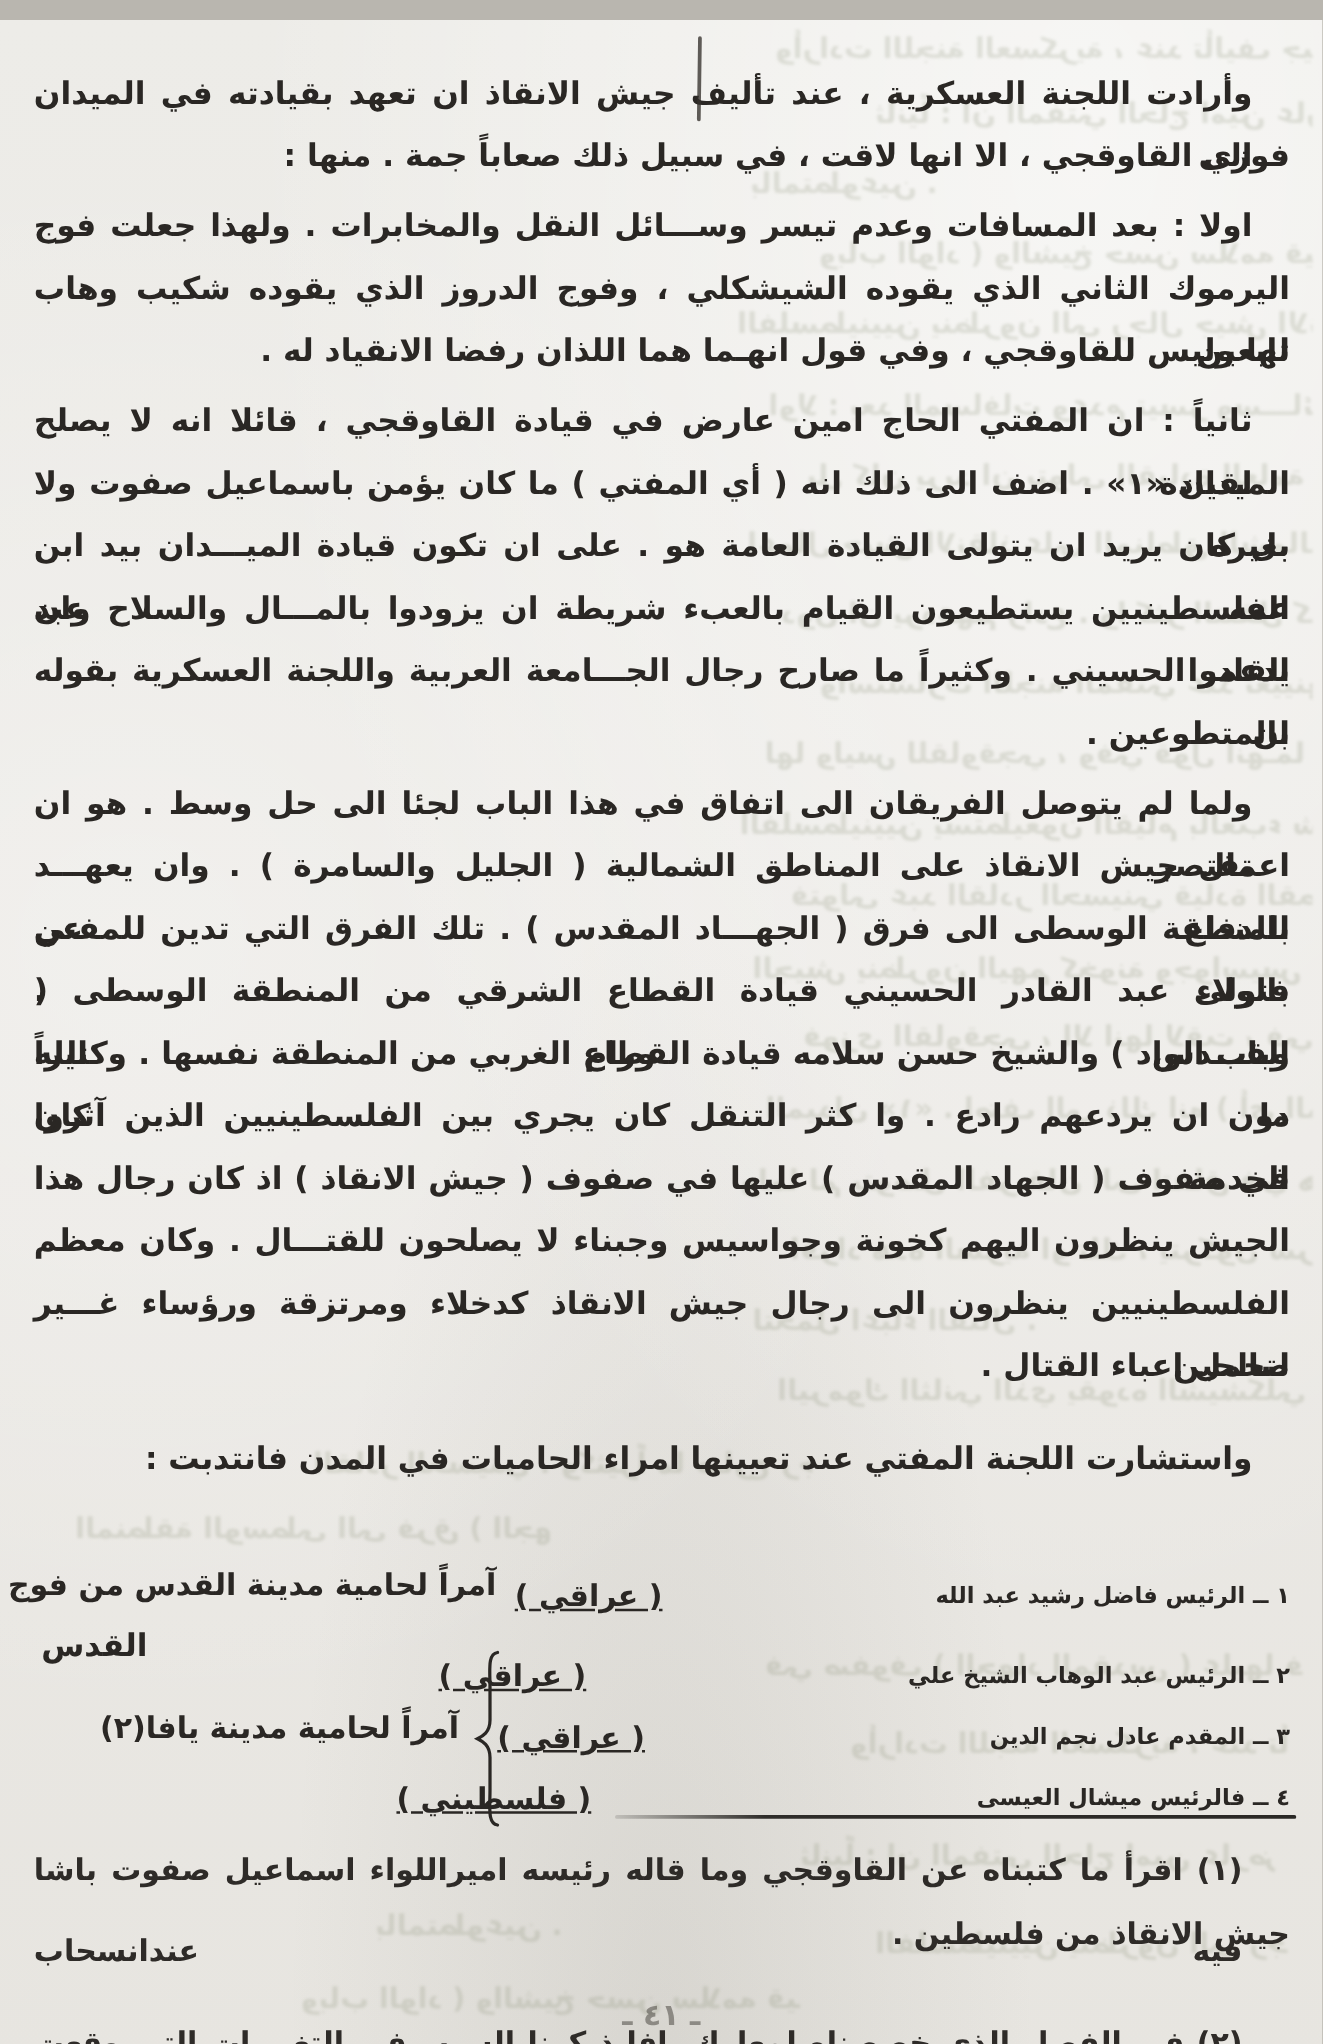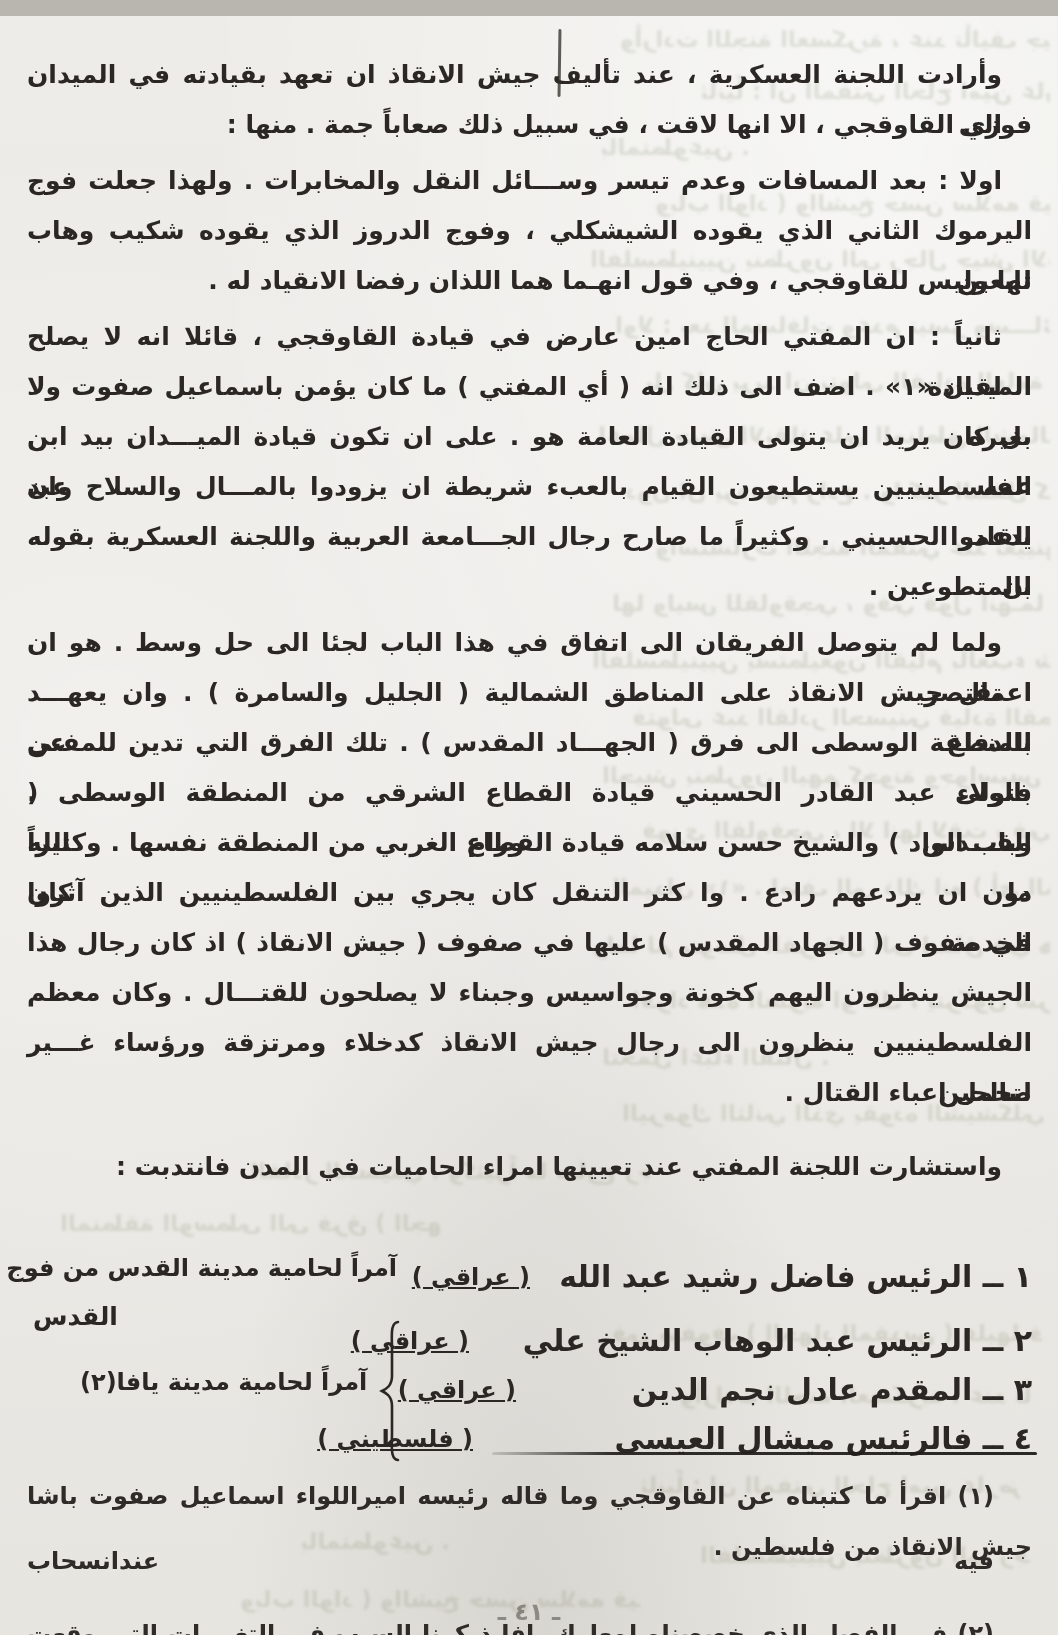--- a/index.html
+++ b/index.html
@@ -30,21 +30,21 @@
   .para.gap-before{margin-top:24px;}
   .bline{
     font-size:25px;font-weight:700;line-height:50px;height:50px;
     color:#2a2724;white-space:normal;
   }
   .bline.j{text-align:justify;text-align-last:justify;}
   .bline.last{text-align:right;}
   .bline.first{padding-right:30px;}
   
   .r-row{position:absolute;right:26px;width:1005px;height:46px;line-height:46px;z-index:3;}
-  .r-name{font-size:30px;font-weight:700;color:#2a2724;white-space:nowrap;}
+  .r-name{font-size:18px;font-weight:700;color:#2a2724;white-space:nowrap;}
   .r-nat{position:absolute;top:0;text-align:center;font-size:24px;font-weight:700;color:#2a2724;white-space:nowrap;text-decoration:underline;}
   .r-role{position:absolute;font-size:24px;font-weight:700;color:#2a2724;text-align:left;white-space:nowrap;z-index:3;}
   .r-wrap{position:absolute;font-size:25px;font-weight:700;color:#2a2724;z-index:3;}
   .brace{position:absolute;z-index:3;}
   
   .fn-rule{
     position:absolute;left:492px;top:1436px;width:545px;height:3px;z-index:3;
     background:linear-gradient(90deg, rgba(40,38,34,.15), rgba(32,30,27,.92) 22%, rgba(32,30,27,.95));
     border-radius:2px;
   }

